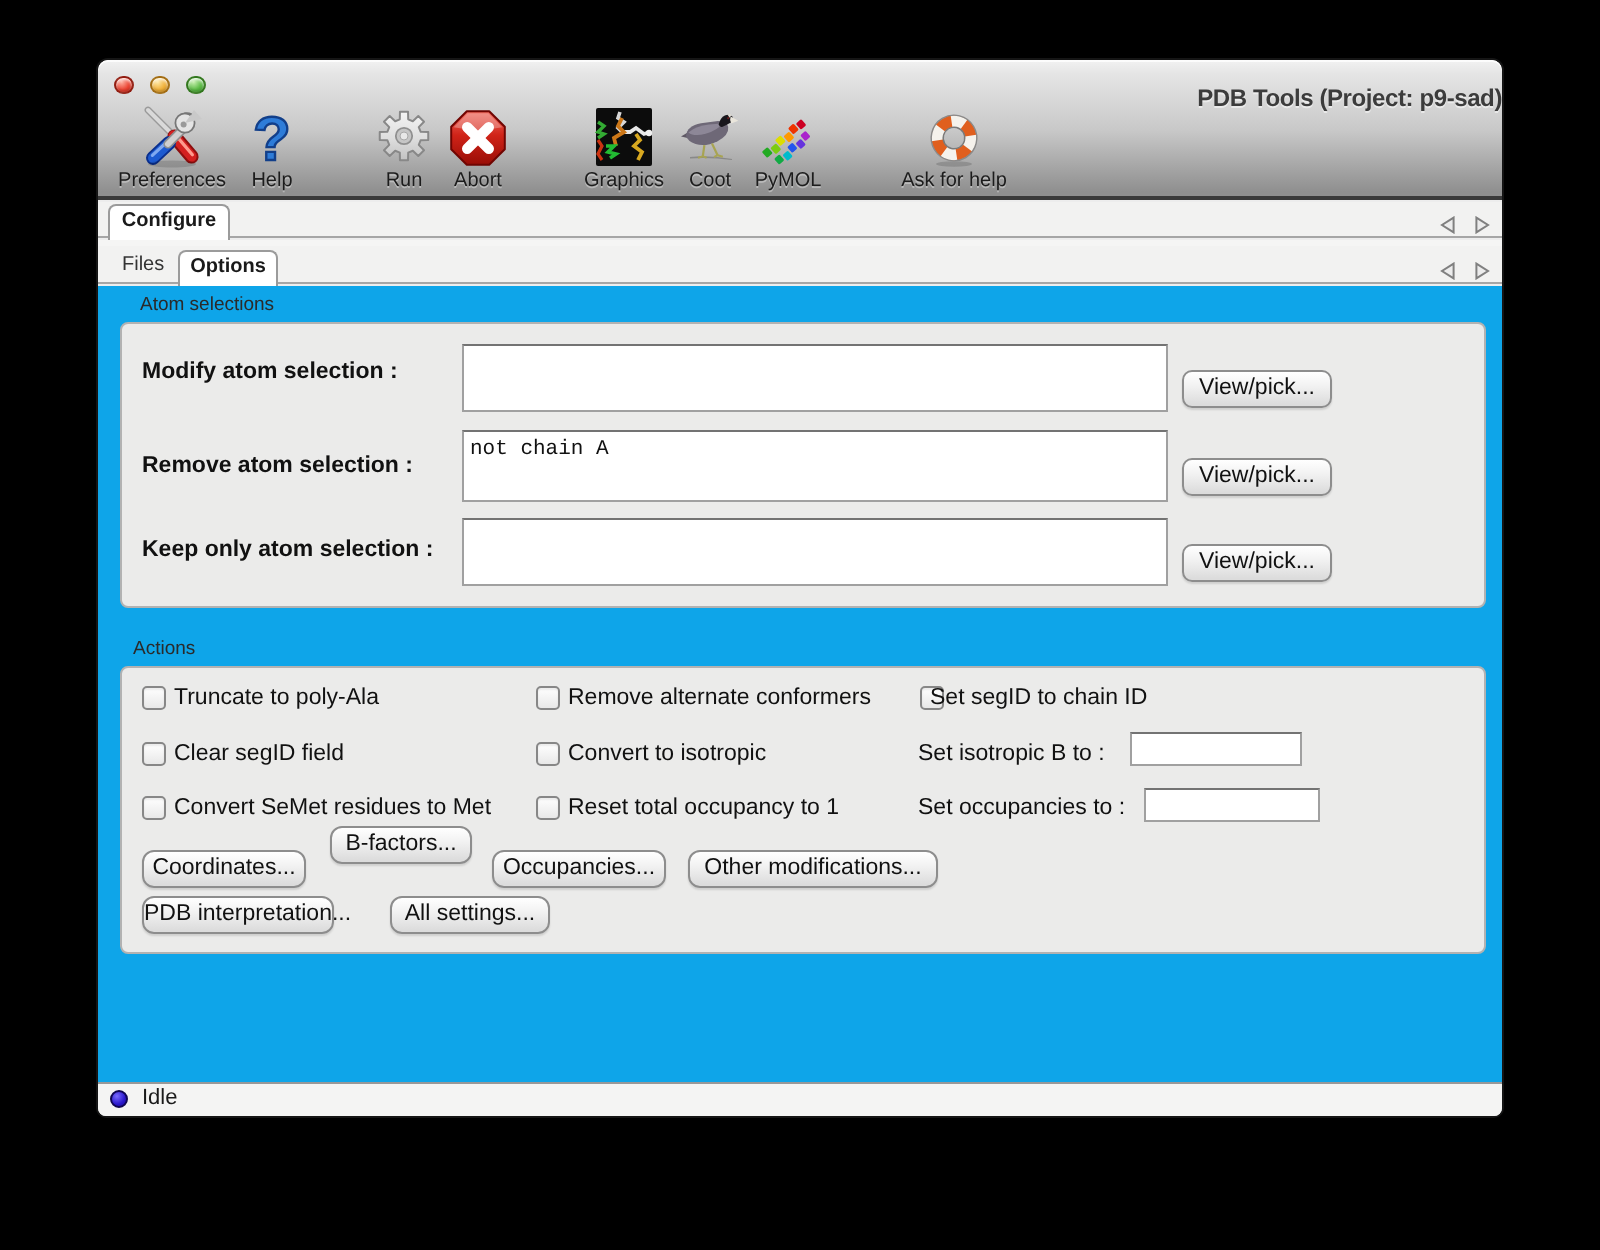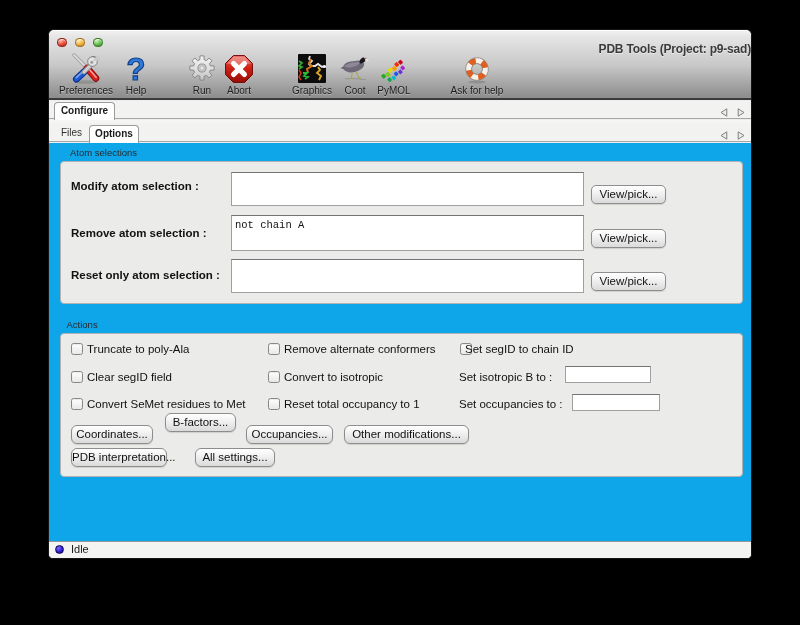--- a/index.html
+++ b/index.html
@@ -209,21 +209,21 @@
     </svg>
   <div id="content">
     <div class="grouplabel" style="left:21px;top:3.5px;">Atom selections</div>
     <div class="groupbox" style="left:11px;top:18px;width:683px;height:143px;"></div>
     <div class="blabel" style="left:22px;top:37px;">Modify atom selection :</div>
     <div class="tfield" style="left:182px;top:29px;width:353px;height:34px;"></div>
     <div class="btn" style="left:542px;top:42px;width:75px;height:19px;line-height:17px;">View/pick...</div>
     <div class="blabel" style="left:22px;top:83.5px;">Remove atom selection :</div>
     <div class="tfield" style="left:182px;top:72px;width:353px;height:36px;font-family:'Liberation Mono',monospace;font-size:10.5px;color:#111;padding:3px 0 0 3px;">not chain A</div>
     <div class="btn" style="left:542px;top:86px;width:75px;height:19px;line-height:17px;">View/pick...</div>
-    <div class="blabel" style="left:22px;top:126px;">Reset only atom selection :</div>
+    <div class="blabel" style="left:22px;top:126px;">Keep only atom selection :</div>
     <div class="tfield" style="left:182px;top:115.5px;width:353px;height:34px;"></div>
     <div class="btn" style="left:542px;top:129px;width:75px;height:19px;line-height:17px;">View/pick...</div>
 
     <div class="grouplabel" style="left:17.5px;top:175.5px;">Actions</div>
     <div class="groupbox" style="left:11px;top:190px;width:683px;height:144px;"></div>
     <div class="cb" style="left:22px;top:200px;"></div>
     <div class="nlabel" style="left:38px;top:200px;">Truncate to poly-Ala</div>
     <div class="cb" style="left:219px;top:200px;"></div>
     <div class="nlabel" style="left:235px;top:200px;">Remove alternate conformers</div>
     <div class="cb" style="left:411px;top:200px;"></div>

